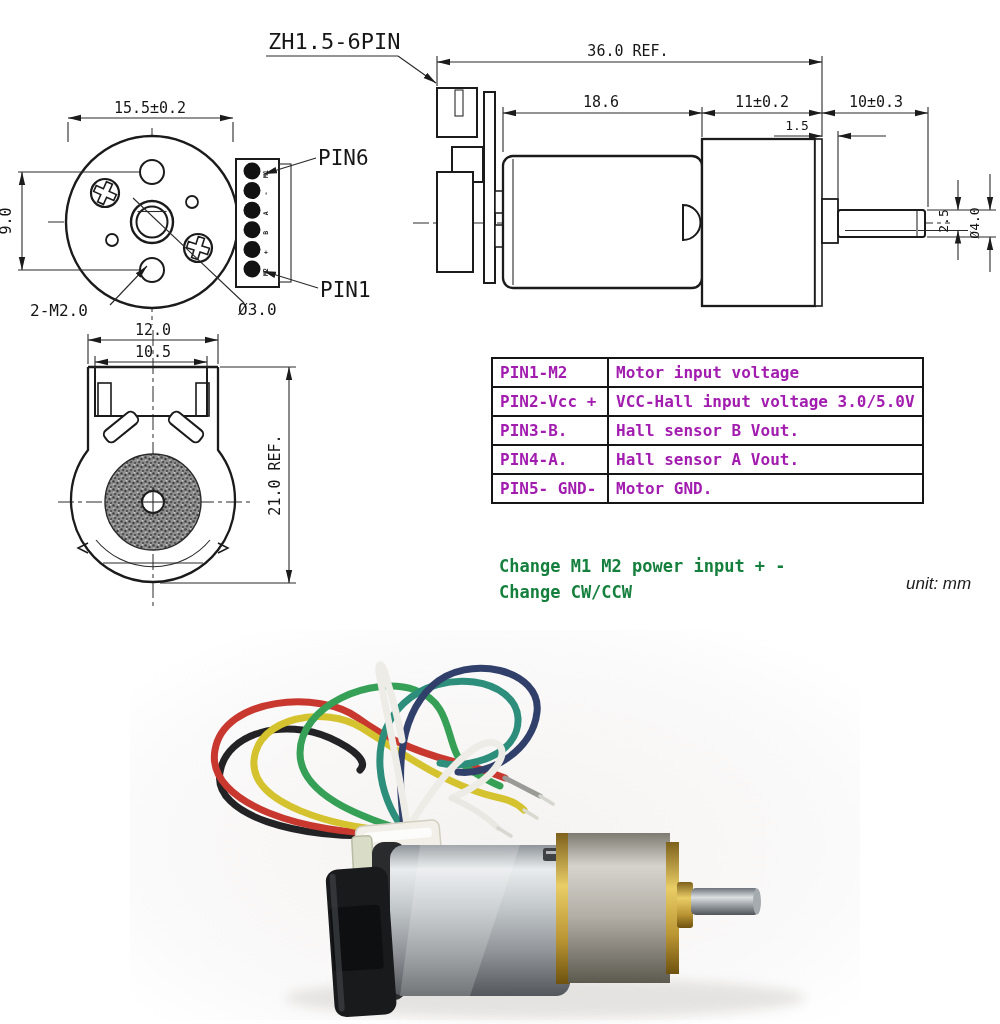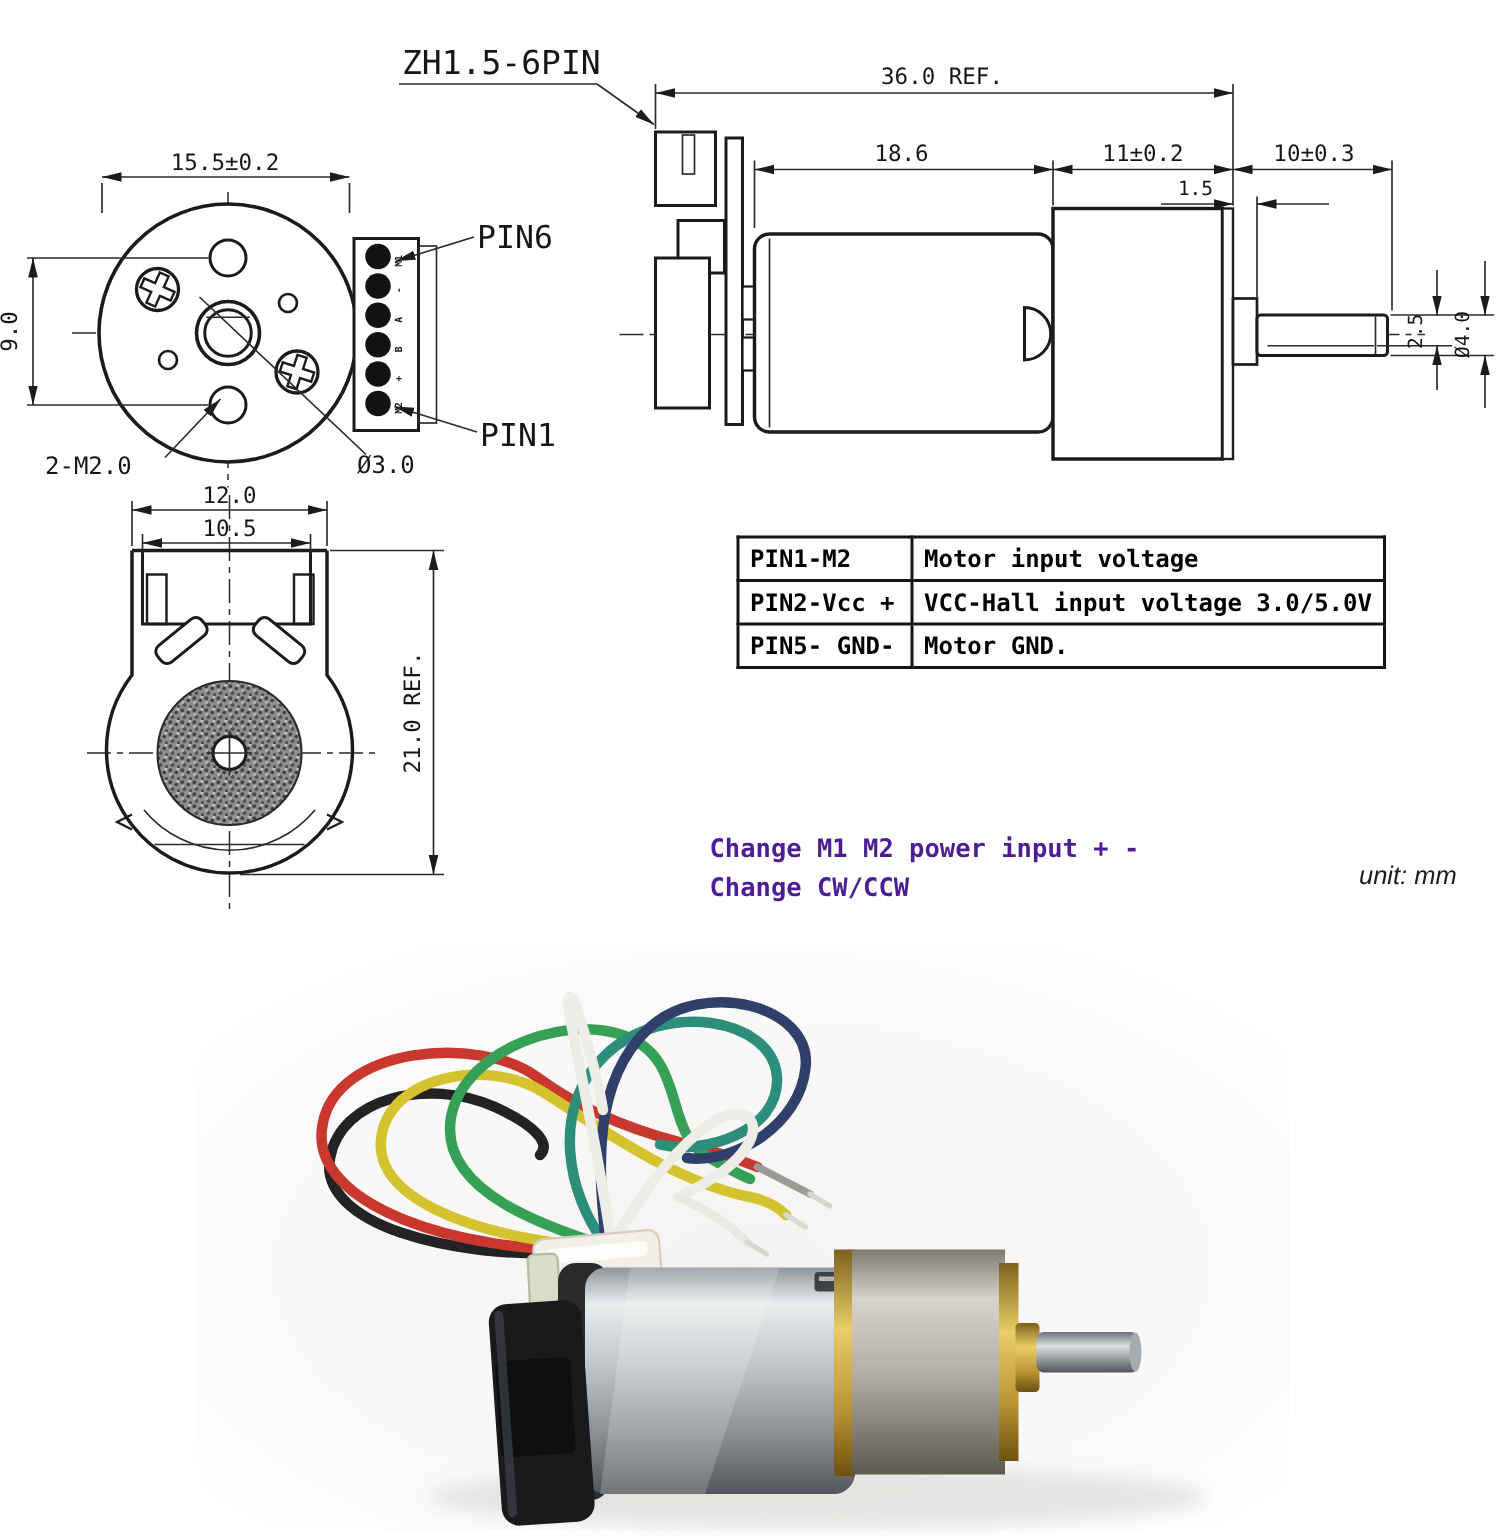--- a/index.html
+++ b/index.html
@@ -9,24 +9,24 @@
   .ol{fill:#ffffff;stroke:#1b1b1b;stroke-width:2;}
   .oln{fill:none;stroke:#1b1b1b;stroke-width:2;}
   .thin{fill:none;stroke:#2a2a2a;stroke-width:1.1;}
   .cl{fill:none;stroke:#2a2a2a;stroke-width:1;stroke-dasharray:16 4 4 4;}
   .dimt{font-size:15px;}
   .dimts{font-size:13px;}
   .bigt{font-size:21px;}
   .tinyt{font-size:6.5px;font-weight:bold;}
   .pin-table{position:absolute;left:491px;top:357px;border-collapse:collapse;background:#fff;}
   .pin-table td{border:2px solid #151515;font-family:"DejaVu Sans Mono",monospace;
-    font-weight:bold;font-size:16px;color:#000000;height:27px;padding:0 7px;white-space:nowrap;}
+    font-weight:bold;font-size:16px;color:#a21caf;height:27px;padding:0 7px;white-space:nowrap;}
   .pin-table td.c1{min-width:100px;}
-  .note{position:absolute;left:473px;font-family:"DejaVu Sans Mono",monospace;
-    font-weight:bold;font-size:17px;color:#4c1d95;white-space:pre;}
+  .note{position:absolute;left:499px;font-family:"DejaVu Sans Mono",monospace;
+    font-weight:bold;font-size:17px;color:#15803d;white-space:pre;}
   .unit{position:absolute;left:906px;top:574px;font-family:"Liberation Sans",sans-serif;
     font-size:17px;color:#1c1c1c;font-style:italic;}
 </style>
 </head>
 <body>
 
 <div class="page">
 
 <svg width="1000" height="640" viewBox="0 0 1000 640" style="position:absolute;left:0;top:0;">
   <defs>
@@ -208,20 +208,28 @@
 
 <table class="pin-table">
   <tbody>
     <tr>
       <td class="c1">PIN1-M2</td>
       <td>Motor input voltage</td>
     </tr>
     <tr>
       <td class="c1">PIN2-Vcc +</td>
       <td>VCC-Hall input voltage 3.0/5.0V</td>
+    </tr>
+    <tr>
+      <td class="c1">PIN3-B.</td>
+      <td>Hall sensor B Vout.</td>
+    </tr>
+    <tr>
+      <td class="c1">PIN4-A.</td>
+      <td>Hall sensor A Vout.</td>
     </tr>
     <tr>
       <td class="c1">PIN5- GND-</td>
       <td>Motor GND.</td>
     </tr>
   </tbody>
 </table>
 
 <div class="note" style="top:556px">Change M1 M2 power input + -</div>
 <div class="note" style="top:582px">Change CW/CCW</div>

